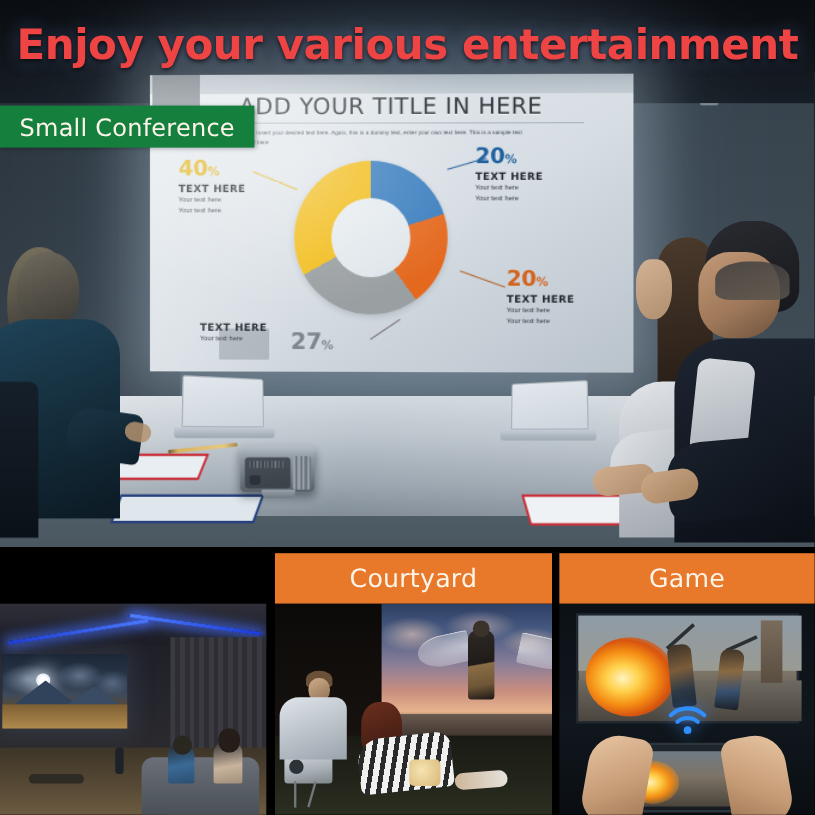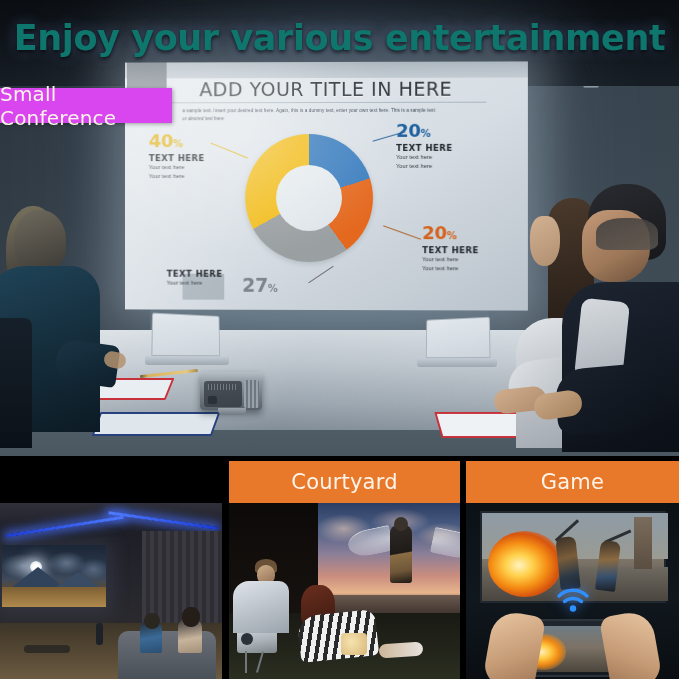--- a/index.html
+++ b/index.html
@@ -307,32 +307,32 @@
   }
 
   
   .headline {
     position:absolute; left:0; top:18px; width:679px;
     text-align:center;
     font-family:"DejaVu Sans", sans-serif;
     font-weight:bold;
     font-size:35px;
     letter-spacing:-.4px;
-    color:#0f766e;
+    color:#ef4444;
     text-shadow: 0 2px 4px rgba(0,0,0,.75), 0 0 14px rgba(120,150,220,.35);
     z-index:40;
     white-space:nowrap;
   }
 
   
   .badge-small-conf {
     position:absolute; left:0; top:88px;
-    width:172px; height:35px;
-    background:#d946ef;
-    display:flex; align-items:center; 
+    width:212px; height:35px;
+    background:#15803d;
+    display:flex; align-items:center; justify-content:center;
     z-index:45;
     box-shadow: 1px 1px 4px rgba(0,0,0,.35);
   }
   .badge-small-conf span {
     font-family:"DejaVu Sans", sans-serif;
     font-size:20px; color:#fdf4ea; letter-spacing:.2px; font-weight:400;
   }
 
   
   .bottom {

